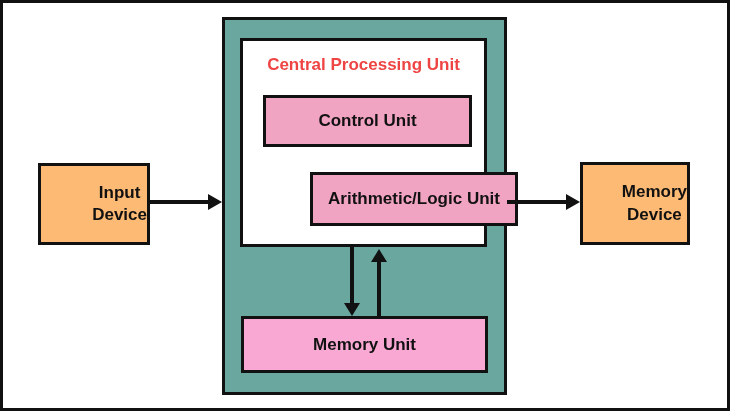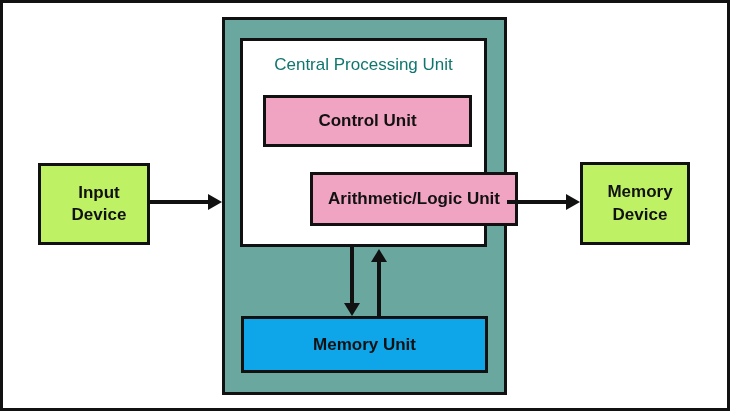--- a/index.html
+++ b/index.html
@@ -20,24 +20,24 @@
 
   .frame {
     position: absolute;
     inset: 0;
     border: 3px solid var(--line, #111111);
   }
 
   .box {
     position: absolute;
     border: 3px solid var(--line, #111111);
-    background: #bef264;
+    background: #fdba74;
     display: flex;
     align-items: center;
-    justify-content: center;
+    justify-content: flex-end;
     text-align: center;
     font-weight: bold;
     color: #111111;
     font-size: 17px;
     line-height: 1.3;
     padding-left: 10px;
   }
 
   .io-box { width: 112px; }
 
@@ -56,23 +56,23 @@
     position: absolute;
     left: 15px; top: 18px;
     width: 247px; height: 209px;
     background: #ffffff;
     border: 3px solid var(--line, #111111);
   }
 
   .cpu-title {
     margin-top: 14px;
     text-align: center;
-    font-weight: normal;
+    font-weight: bold;
     font-size: 17px;
-    color: #0f766e;
+    color: #ef4444;
   }
 
   .pink-box {
     position: absolute;
     background: var(--pink, #f1a3c2);
     border: 3px solid var(--line, #111111);
     display: flex;
     align-items: center;
     justify-content: center;
     font-weight: bold;
@@ -80,21 +80,21 @@
     color: #111111;
   }
 
   .control-box { left: 20px; top: 54px;  width: 209px; height: 52px; }
   .alu-box     { left: 19px; top: 131px; width: 208px; height: 54px; margin-left: 48px; }
 
   .memory-box {
     position: absolute;
     left: 16px; top: 296px;
     width: 247px; height: 57px;
-    background: #0ea5e9;
+    background: #f9a8d4;
     border: 3px solid var(--line, #111111);
     display: flex;
     align-items: center;
     justify-content: center;
     font-weight: bold;
     font-size: 17px;
     color: #111111;
   }
 
   .hline {

